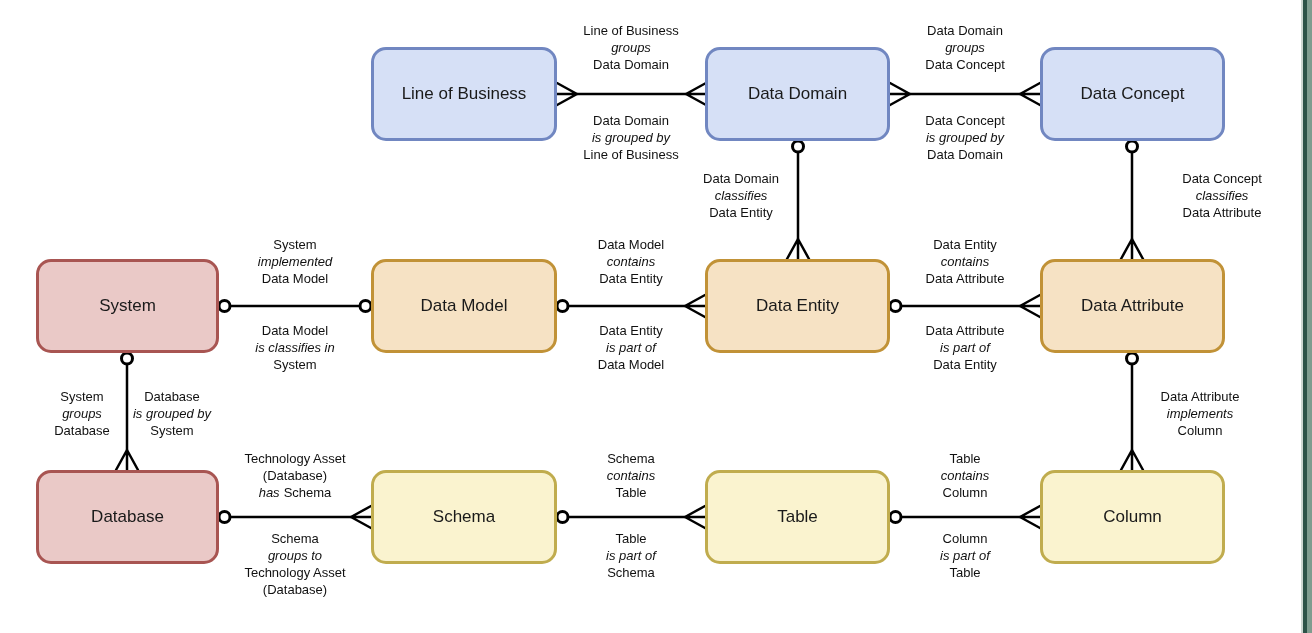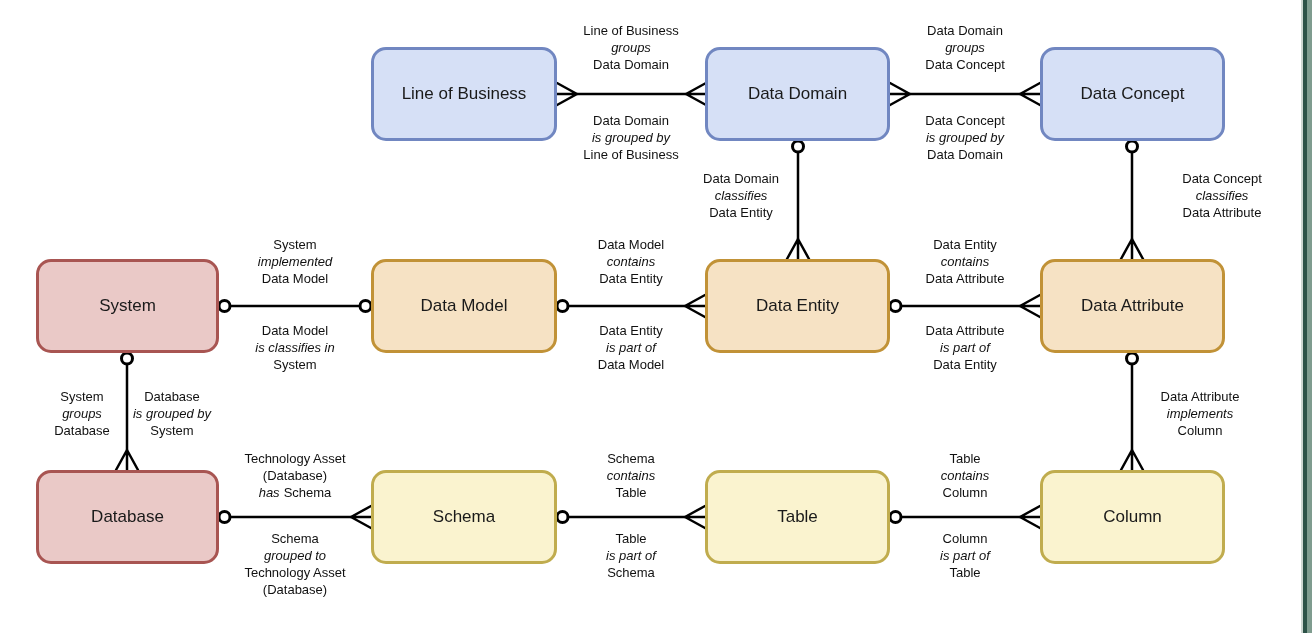--- a/index.html
+++ b/index.html
@@ -222,21 +222,21 @@
     <span class="ln">Data Entity</span>
   </div>
 
   <div class="elabel" style="left:295px; top:450px;">
     <span class="ln">Technology Asset</span>
     <span class="ln">(Database)</span>
     <span class="ln"><span class="verb">has</span><span>Schema</span></span>
   </div>
   <div class="elabel" style="left:295px; top:530px;">
     <span class="ln">Schema</span>
-    <span class="ln it">grouped to</span>
+    <span class="ln it">groups to</span>
     <span class="ln">Technology Asset</span>
     <span class="ln">(Database)</span>
   </div>
   <div class="elabel" style="left:631px; top:450px;">
     <span class="ln">Schema</span>
     <span class="ln it">contains</span>
     <span class="ln">Table</span>
   </div>
   <div class="elabel" style="left:631px; top:530px;">
     <span class="ln">Table</span>

